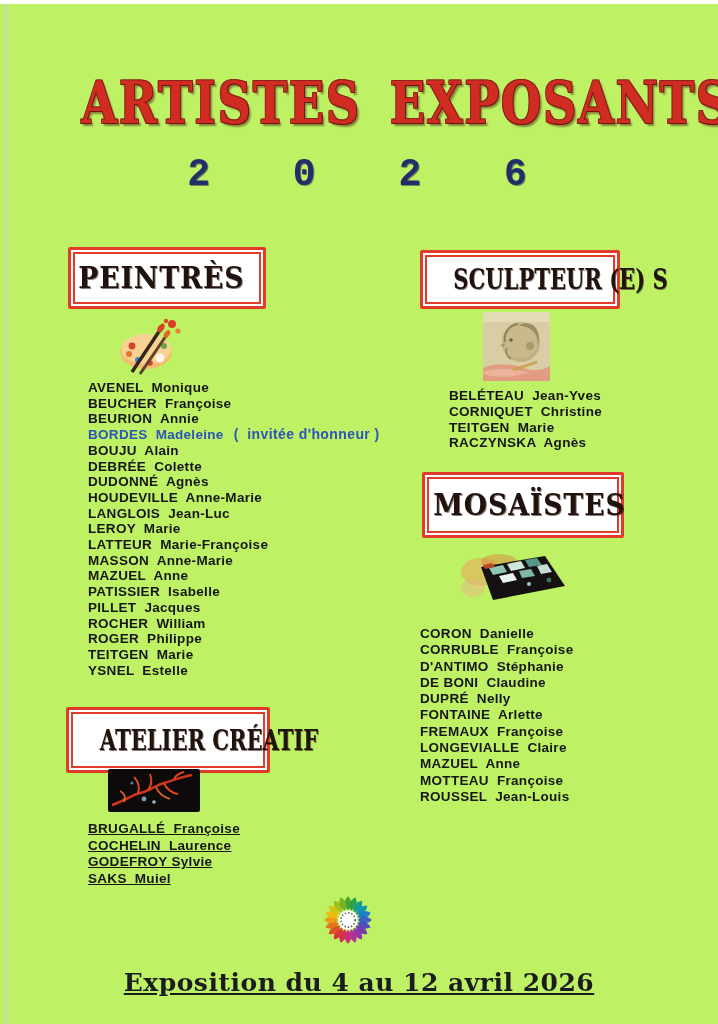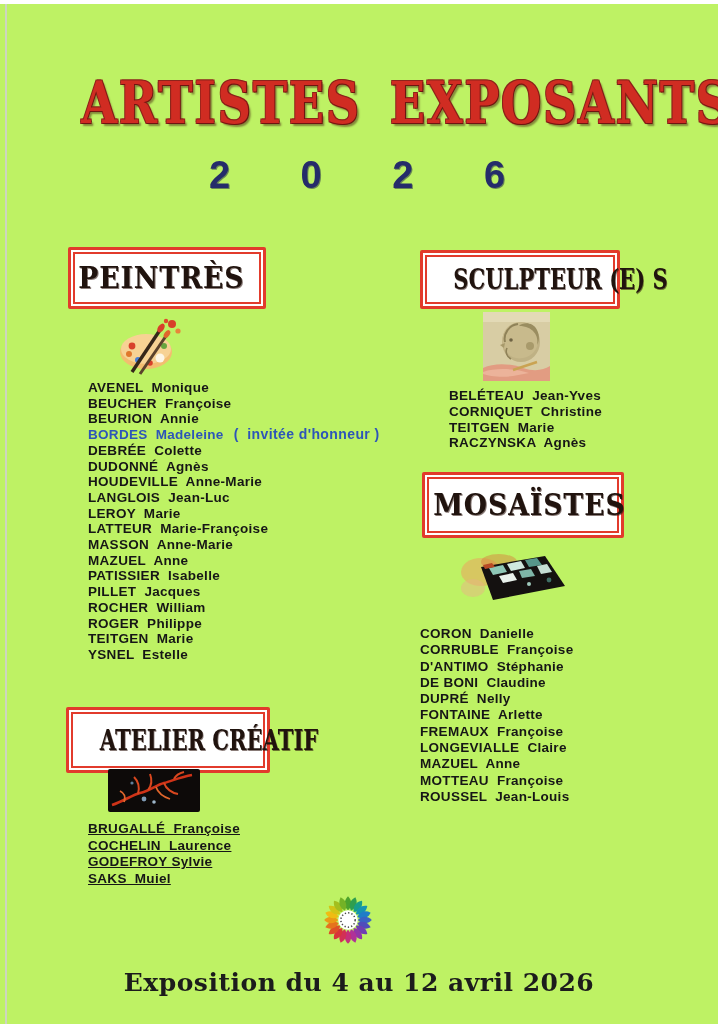--- a/index.html
+++ b/index.html
@@ -15,21 +15,21 @@
   .title{
     display:inline-block;transform:scaleX(0.80);transform-origin:center;
     font-family:"DejaVu Serif",serif;font-weight:bold;
     font-size:58px;letter-spacing:2px;word-spacing:14px;line-height:1;
     color:#d02c22;
     text-shadow:1px 1px 0 #6e1510,-1px -1px 0 #8c241b,1px -1px 0 #8c241b,-1px 1px 0 #8c241b,3px 3px 2px rgba(60,10,8,.45);
     white-space:nowrap;
   }
   .year-wrap{position:absolute;left:13px;top:152px;width:100%;text-align:center;}
   .year{
-    font-family:Liberation Sans, sans-serif;font-weight:bold;font-size:38px;
+    font-family:Liberation Mono, monospace;font-weight:bold;font-size:38px;
     letter-spacing:30px;color:#252c6a;line-height:1;
     text-shadow:1px 1px 0 rgba(20,25,70,.5);
   }
 
   
   .red-box{
     position:absolute;background:#fff;
     border:3px solid #e23b2c;border-radius:2px;
     box-shadow:inset 0 0 0 2px #ffffff,inset 0 0 0 4px #e23b2c;
     display:flex;align-items:center;justify-content:flex-start;
@@ -67,21 +67,21 @@
   .pic-palette{left:116px;top:314px;}
   .pic-sculpture{left:483px;top:308px;}
   .pic-mosaic{left:459px;top:550px;}
   .pic-coral{left:108px;top:765px;}
   .pic-flower{left:322px;top:890px;}
 
   
   .footer{
     position:absolute;left:0;top:964px;width:100%;text-align:center;
     font-family:"DejaVu Serif",serif;font-weight:bold;font-size:25px;
-    color:#1c1c1c;letter-spacing:.5px;
+    color:#1c1c1c;letter-spacing:.5px;text-decoration:underline;
   }
 </style>
 </head>
 <body>
 
 <div id="page">
   <div class="edge-left"></div>
 
   <div class="title-wrap">
     <span class="title">ARTISTES EXPOSANTS</span>
@@ -109,20 +109,21 @@
     <ellipse cx="51" cy="16" rx="2.6" ry="4.4" transform="rotate(35 51 16)" fill="#e0662c"></ellipse>
     <circle cx="56" cy="6" r="4" fill="#d8402a"></circle>
     <circle cx="62" cy="13" r="2.6" fill="#e8853a"></circle>
     <circle cx="50" cy="3" r="2.2" fill="#e04a2e"></circle>
   </svg>
   <div class="name-list list-painters">
       <div class="name-row"><span>AVENEL  Monique</span></div>
       <div class="name-row"><span>BEUCHER  Françoise</span></div>
       <div class="name-row"><span>BEURION  Annie</span></div>
       <div class="name-row highlight"><span>BORDES  Madeleine</span><span class="note">(  invitée d'honneur )</span></div>
+      <div class="name-row"><span>BOUJU  Alain</span></div>
       <div class="name-row"><span>DEBRÉE  Colette</span></div>
       <div class="name-row"><span>DUDONNÉ  Agnès</span></div>
       <div class="name-row"><span>HOUDEVILLE  Anne-Marie</span></div>
       <div class="name-row"><span>LANGLOIS  Jean-Luc</span></div>
       <div class="name-row"><span>LEROY  Marie</span></div>
       <div class="name-row"><span>LATTEUR  Marie-Françoise</span></div>
       <div class="name-row"><span>MASSON  Anne-Marie</span></div>
       <div class="name-row"><span>MAZUEL  Anne</span></div>
       <div class="name-row"><span>PATISSIER  Isabelle</span></div>
       <div class="name-row"><span>PILLET  Jacques</span></div>

